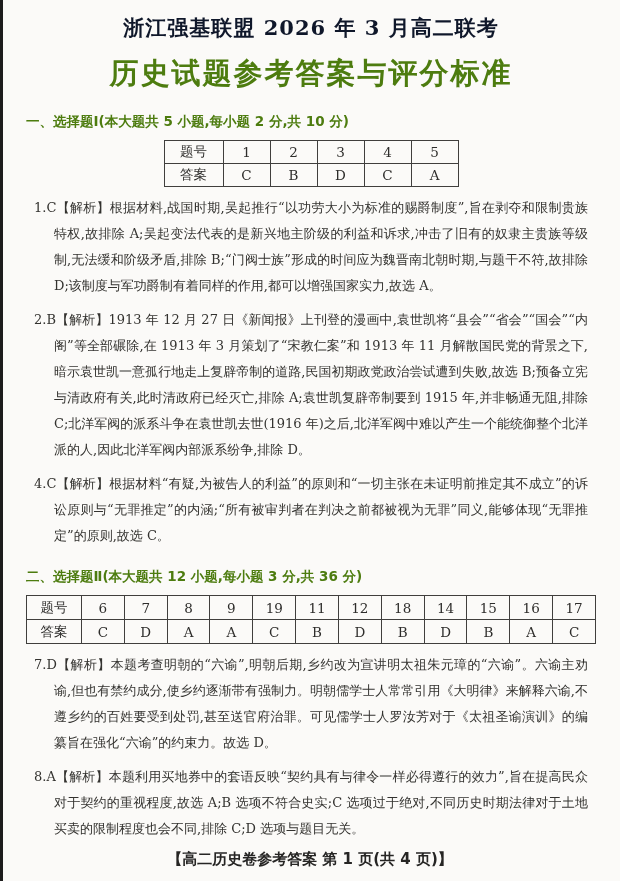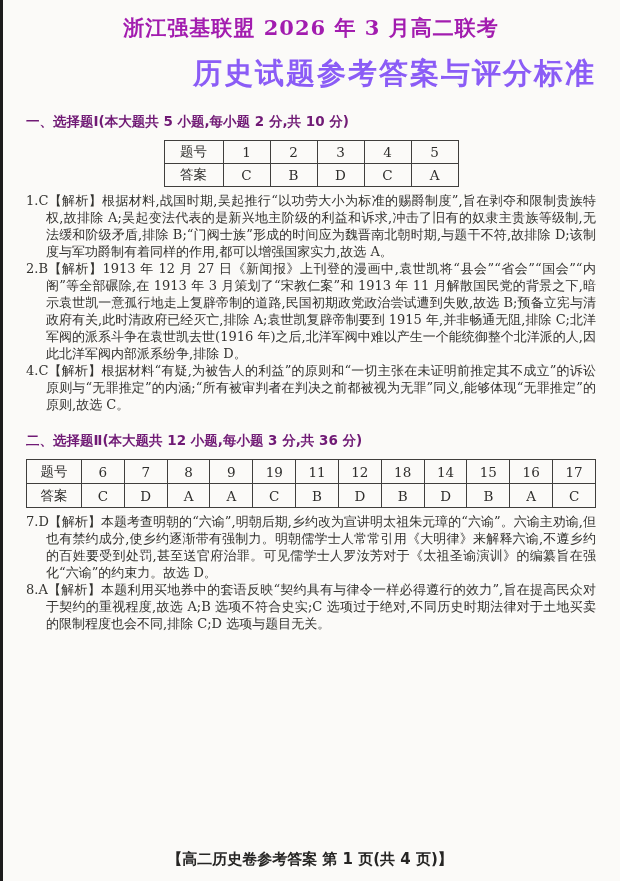--- a/index.html
+++ b/index.html
@@ -8,48 +8,48 @@
     background:#fbfaf8;
     font-family:"DejaVu Serif","Liberation Serif",serif;
     color:#2e2d2b;
     position:relative;
     overflow:hidden;
   }
   .scan-edge{position:absolute;left:0;top:0;width:3px;height:100%;background:#1c1c1c;}
   .page{padding:10px 24px 0 26px;}
   .title{
     text-align:center;font-size:21px;font-weight:bold;
-    margin:4px 0 12px;letter-spacing:1px;color:#a21caf;
+    margin:4px 0 12px;letter-spacing:1px;color:#0f172a;
   }
   .subtitle{
-    text-align:right;font-size:29px;font-weight:bold;
-    margin:5px 0 0;letter-spacing:2px;color:#8b5cf6;
+    text-align:center;font-size:29px;font-weight:bold;
+    margin:5px 0 0;letter-spacing:2px;color:#4d7c0f;
   }
   .sec-heading{
     font-weight:bold;font-size:13.5px;margin-top:19px;
     font-family:"DejaVu Sans","Liberation Sans",sans-serif;
-    color:#701a75;
+    color:#4d7c0f;
   }
   table{border-collapse:collapse;table-layout:fixed;}
   .t1{margin:9px auto 0;}
   .t1 td{
     border:1.5px solid #403f3d;width:46px;height:22px;
     text-align:center;font-size:13.5px;padding:0;
   }
   .t1 td.lab{width:58px;}
   .t2{margin:9px 0 0;width:100%;}
   .t2 td{
     border:1.5px solid #403f3d;height:23px;
     text-align:center;font-size:13.5px;padding:0;
   }
   .t2 td.lab{width:54px;}
   .expl-block{margin-top:5px;}
   .expl{
-    font-size:13px;line-height:17px;text-align:justify;
-    margin:0;padding-left:20px;text-indent:-20px;
+    font-size:13px;line-height:26px;text-align:justify;
+    margin:8px;padding-left:20px;text-indent:-20px;
     color:#33322f;
   }
   .footer{
     position:absolute;left:0;right:0;bottom:12px;
     text-align:center;font-weight:bold;font-size:15px;
     font-family:"DejaVu Sans","Liberation Sans",sans-serif;
     color:#262524;
   }
 </style>
 </head>

